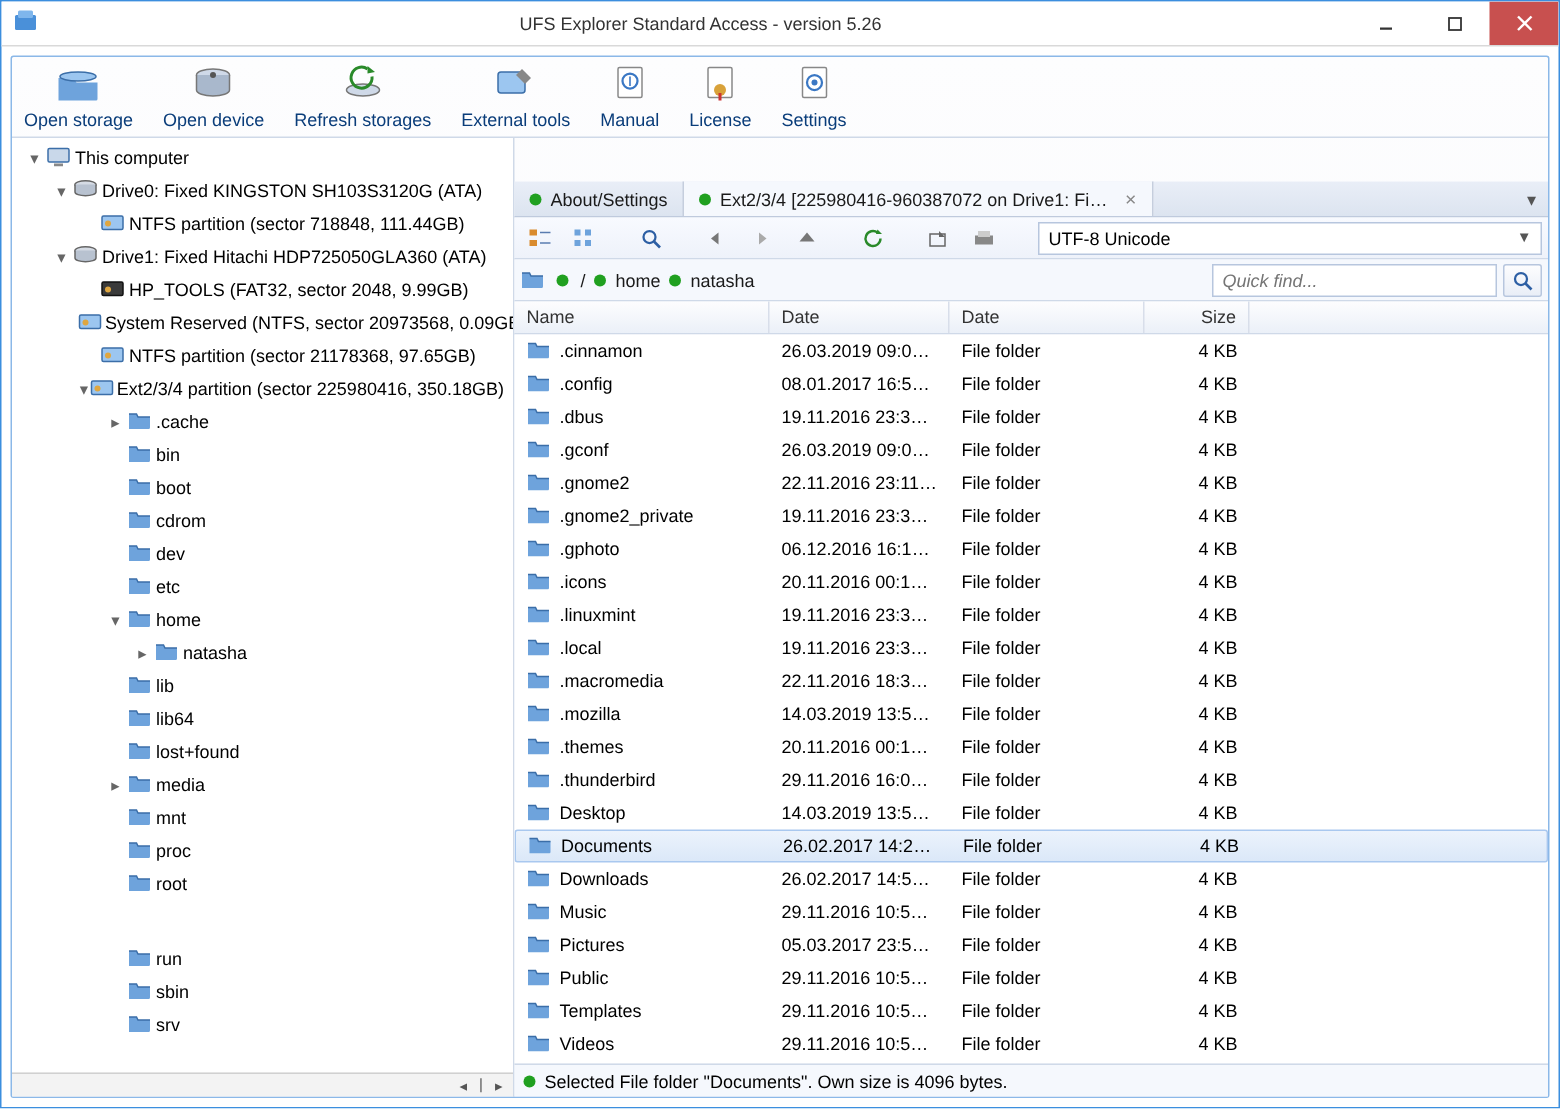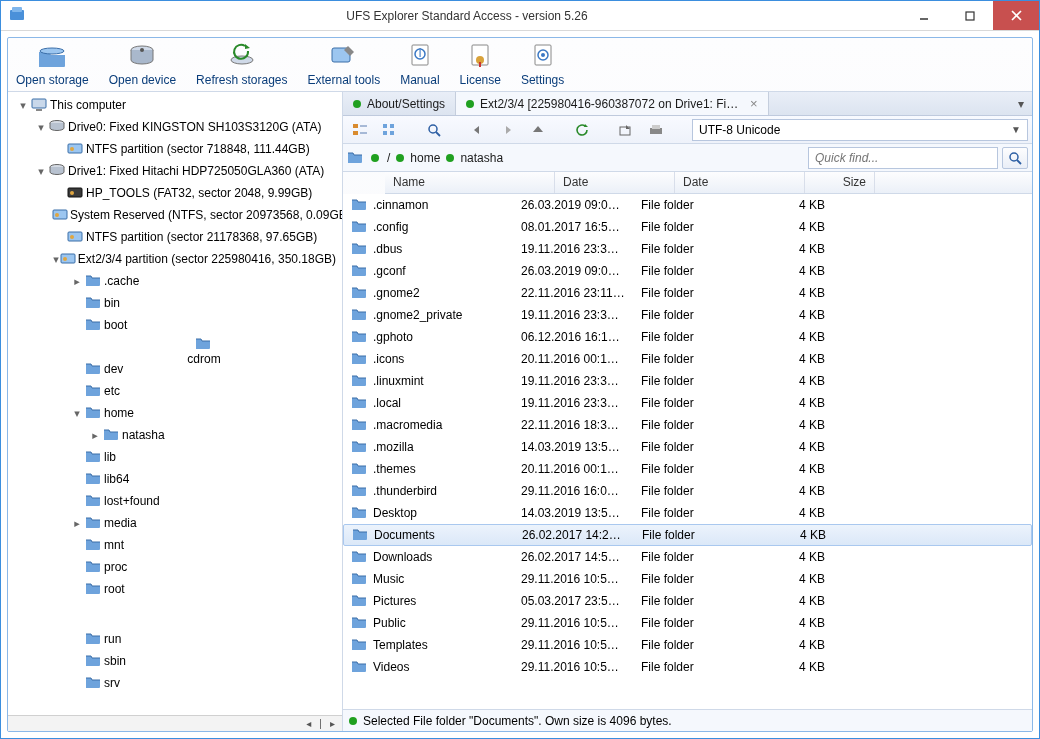--- a/index.html
+++ b/index.html
@@ -22,42 +22,42 @@
   .tree { flex: 1; overflow: auto; background: #fff; padding: 2px 0; }
   .tree-row { display: flex; align-items: center; height: 22px; white-space: nowrap; padding-right: 6px; cursor: default;}
   .tree-row .exp { width: 14px; text-align: center; color: #666; font-size: 11px; user-select: none; cursor: pointer;}
   .tree-row .ticon { width: 18px; text-align: center; }
   .tree-row .tlbl { padding-left: 2px; }
   .sidebar-hnav { height: 16px; border-top: 1px solid #d0d0d0; background: #f3f3f3; display:flex; justify-content:flex-end; align-items:center; gap:2px; padding-right:4px;}
   .sidebar-hnav .arr { font-size:10px; color:#555; cursor:pointer; padding:0 3px;}
 
   .main { flex: 1; display: flex; flex-direction: column; min-width: 0;}
 
-  .tabs { display: flex; height: 24px; background: linear-gradient(#e9eef7,#dce4f0); border-bottom: 1px solid #bfcadd; align-items:center; }
+  .tabs { display: flex; height: 24px; background: linear-gradient(#e9eef7,#dce4f0); border-bottom: 1px solid #bfcadd; align-items:center;margin-top:29px; }
   .tab { display:flex; align-items:center; padding:0 10px; height:100%; gap:6px; border-right:1px solid #c5cedd; cursor:pointer;}
   .tab.active { background:#f5f8fd; }
   .dot { width:8px; height:8px; border-radius:50%; background:#20a020; display:inline-block;}
   .tab .close { color:#888; font-size:13px; margin-left:4px;}
   .tab .tlbl2 { white-space:nowrap; overflow:hidden; text-overflow:ellipsis; max-width:260px; color:#1a1a1a;}
   .tab-spacer{flex:1;}
   .tab-menu{width:22px;text-align:center;color:#555;cursor:pointer;}
 
   .row2 { display:flex; align-items:center; height:28px; padding:2px 4px; gap:4px; background:linear-gradient(#f8faff,#eef2fa); border-bottom:1px solid #cfd9e8;}
   .ibtn { width:26px; height:22px; border:1px solid transparent; border-radius:2px; display:flex; align-items:center; justify-content:center; cursor:pointer;}
   .encoding{flex:1;height:22px;border:1px solid #b7c6de;background:#fff;display:flex;align-items:center;padding:0 6px;justify-content:space-between;margin-left:19px;}
   .encoding .arrdn{font-size:10px;color:#555;}
 
   .row3 { display:flex; align-items:center; height:28px; padding:2px 4px; gap:8px; background:#f5f8fd; border-bottom:1px solid #cfd9e8;}
   .crumb{display:flex;align-items:center;gap:6px;}
   .crumb span{color:#1a1a1a;}
   .qf-wrap{margin-left:auto;display:flex;align-items:center;gap:4px;}
   .qf{width:190px;height:22px;border:1px solid #b7c6de;background:#fff;padding:0 6px;font-style:italic;color:#888;}
   .qf-btn{width:26px;height:22px;border:1px solid #b7c6de;background:linear-gradient(#fdfdfe,#e9eef7);display:flex;align-items:center;justify-content:center;cursor:pointer;border-radius:2px;}
 
-  .grid-head{display:flex;height:22px;background:linear-gradient(#fdfdfe,#ebf0f8);border-bottom:1px solid #cfd9e8;margin-left:42px;}
+  .grid-head{display:flex;height:22px;background:linear-gradient(#fdfdfe,#ebf0f8);border-bottom:1px solid #cfd9e8;}
   .col-name{width:170px;}
   .col-date{width:120px;}
   .col-type{width:130px;}
   .col-size{width:70px;text-align:right;}
   .gh{padding:3px 8px;border-right:1px solid #d8deea;color:#333;}
   .gh.col-size{text-align:right;}
 
   .grid{flex:1;overflow:auto;background:#fff;}
   .grow{display:flex;height:22px;align-items:center;border-bottom:0;cursor:default;}
   .grow.selected{background:linear-gradient(#ecf3fc,#dbe8f8);border:1px solid #a9c8ef;border-radius:2px;}
@@ -252,21 +252,21 @@
                 <span class="tlbl">bin</span>
               </div>
               <div class="tree-row" style="padding-left: 62px;">
                 <span class="exp"></span>
                 <span class="ticon"><svg class="folder-ic" viewBox="0 0 16 13">
                     <path d="M1 3h5l1 2h8v7a1 1 0 0 1-1 1H1z" fill="#6ea3dc"></path>
                     <path d="M1 3h5l1 2h8" fill="none" stroke="#3b6ea8"></path>
                   </svg></span>
                 <span class="tlbl">boot</span>
               </div>
-              <div class="tree-row" style="padding-left: 62px; flex-direction: column;">
+              <div class="tree-row" style="padding-left: 62px;">
                 <span class="exp"></span>
                 <span class="ticon"><svg class="folder-ic" viewBox="0 0 16 13">
                     <path d="M1 3h5l1 2h8v7a1 1 0 0 1-1 1H1z" fill="#6ea3dc"></path>
                     <path d="M1 3h5l1 2h8" fill="none" stroke="#3b6ea8"></path>
                   </svg></span>
                 <span class="tlbl">cdrom</span>
               </div>
               <div class="tree-row" style="padding-left: 62px;">
                 <span class="exp"></span>
                 <span class="ticon"><svg class="folder-ic" viewBox="0 0 16 13">

